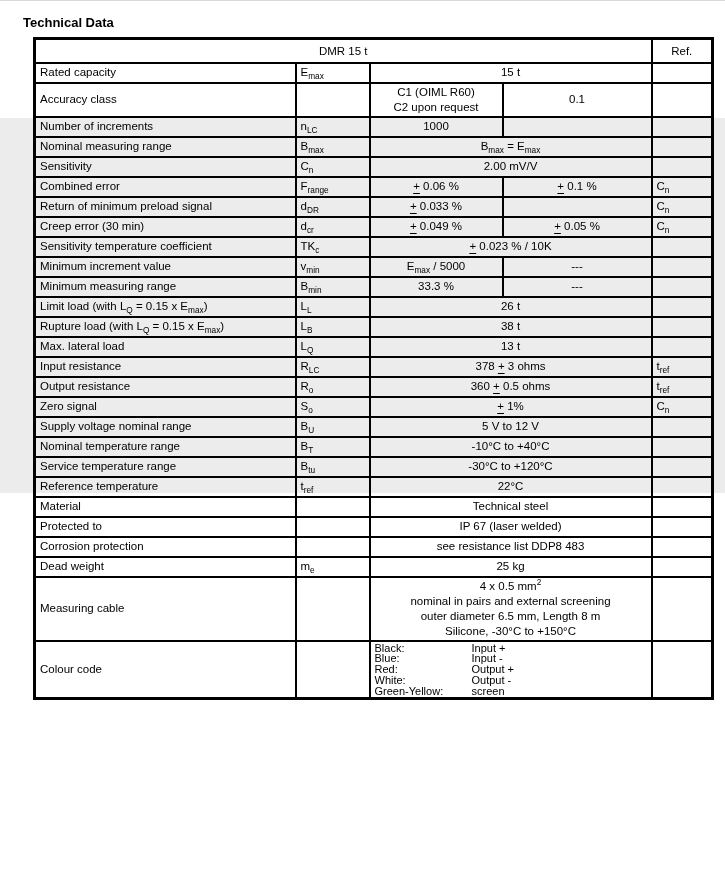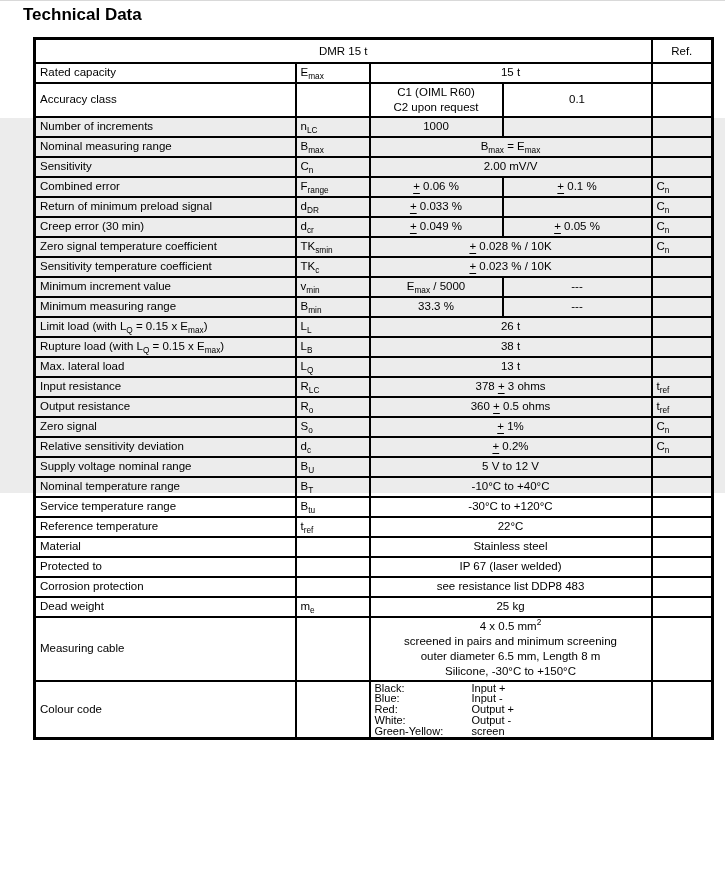--- a/index.html
+++ b/index.html
@@ -5,21 +5,21 @@
   html, body {
     margin: 0; padding: 0;
     width: 725px; height: 879px;
     background: #ffffff;
     font-family: "Liberation Sans", sans-serif;
     color: #000;
     overflow: hidden;
   }
   .page { position: relative; width: 725px; height: 879px; }
   .top-edge { position: absolute; left: 0; top: 0; width: 725px; height: 1px; background: #d9d9d9; }
-  .doc-title { position: absolute; left: 23px; top: 5px; font-size: 17px; font-weight: bold; }
+  .doc-title { position: absolute; left: 23px; top: 15px; font-size: 13px; font-weight: bold; }
   .band { position: absolute; left: 0; top: 118px; width: 725px; height: 375px; background: #ececec; }
 
   table.tech {
     position: absolute; left: 33px; top: 37px;
     width: 678px;
     border-collapse: collapse;
     table-layout: fixed;
     border: 3px solid #000;
     background: transparent;
   }
@@ -138,26 +138,20 @@
     </tr>
 
     <tr class="h-std">
       <td class="lbl">Creep error (30 min)</td>
       <td class="sym"><span>d</span><sub>cr</sub></td>
       <td class="val"><u>+</u><span> 0.049 %</span></td>
       <td class="val"><u>+</u><span> 0.05 %</span></td>
       <td class="ref"><span>C</span><sub>n</sub></td>
     </tr>
 
-    <tr class="h-std">
-      <td class="lbl">Zero signal temperature coefficient</td>
-      <td class="sym"><span>TK</span><sub>smin</sub></td>
-      <td class="val" colspan="2"><u>+</u><span> 0.028 % / 10K</span></td>
-      <td class="ref"><span>C</span><sub>n</sub></td>
-    </tr>
 
     <tr class="h-std">
       <td class="lbl">Sensitivity temperature coefficient</td>
       <td class="sym"><span>TK</span><sub>c</sub></td>
       <td class="val" colspan="2"><u>+</u><span> 0.023 % / 10K</span></td>
       <td class="ref"></td>
     </tr>
 
     <tr class="h-std">
       <td class="lbl">Minimum increment value</td>
@@ -210,26 +204,20 @@
       <td class="ref"><span>t</span><sub>ref</sub></td>
     </tr>
 
     <tr class="h-std">
       <td class="lbl">Zero signal</td>
       <td class="sym"><span>S</span><sub>o</sub></td>
       <td class="val" colspan="2"><u>+</u><span> 1%</span></td>
       <td class="ref"><span>C</span><sub>n</sub></td>
     </tr>
 
-    <tr class="h-std">
-      <td class="lbl">Relative sensitivity deviation</td>
-      <td class="sym"><span>d</span><sub>c</sub></td>
-      <td class="val" colspan="2"><u>+</u><span> 0.2%</span></td>
-      <td class="ref"><span>C</span><sub>n</sub></td>
-    </tr>
 
     <tr class="h-std">
       <td class="lbl">Supply voltage nominal range</td>
       <td class="sym"><span>B</span><sub>U</sub></td>
       <td class="val" colspan="2">5 V to 12 V</td>
       <td class="ref"></td>
     </tr>
 
     <tr class="h-std">
       <td class="lbl">Nominal temperature range</td>
@@ -248,21 +236,21 @@
     <tr class="h-std">
       <td class="lbl">Reference temperature</td>
       <td class="sym"><span>t</span><sub>ref</sub></td>
       <td class="val" colspan="2">22°C</td>
       <td class="ref"></td>
     </tr>
 
     <tr class="h-std">
       <td class="lbl">Material</td>
       <td class="sym"></td>
-      <td class="val" colspan="2">Stainless steel</td>
+      <td class="val" colspan="2">Technical steel</td>
       <td class="ref"></td>
     </tr>
 
     <tr class="h-std">
       <td class="lbl">Protected to</td>
       <td class="sym"></td>
       <td class="val" colspan="2">IP 67 (laser welded)</td>
       <td class="ref"></td>
     </tr>
 
@@ -278,21 +266,21 @@
       <td class="sym"><span>m</span><sub>e</sub></td>
       <td class="val" colspan="2">25 kg</td>
       <td class="ref"></td>
     </tr>
 
     <tr class="h-cable">
       <td class="lbl">Measuring cable</td>
       <td class="sym"></td>
       <td class="val" colspan="2">
         <div class="vline"><span>4 x 0.5 mm</span><sup>2</sup></div>
-        <div class="vline">screened in pairs and minimum screening</div>
+        <div class="vline">nominal in pairs and external screening</div>
         <div class="vline">outer diameter 6.5 mm, Length 8 m</div>
         <div class="vline">Silicone, -30°C to +150°C</div>
       </td>
       <td class="ref"></td>
     </tr>
 
     <tr class="h-cc">
       <td class="lbl">Colour code</td>
       <td class="sym"></td>
       <td class="cc" colspan="2">

